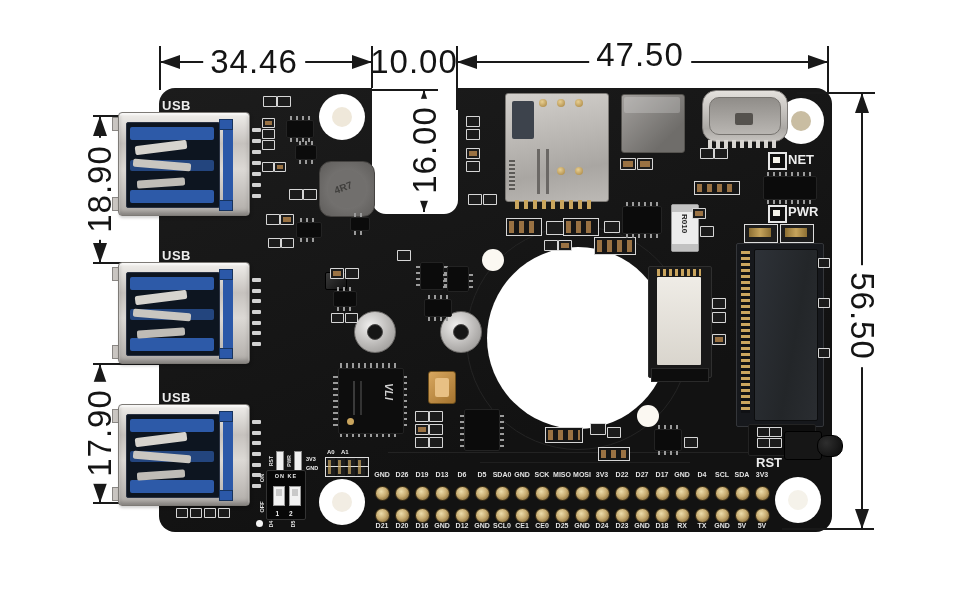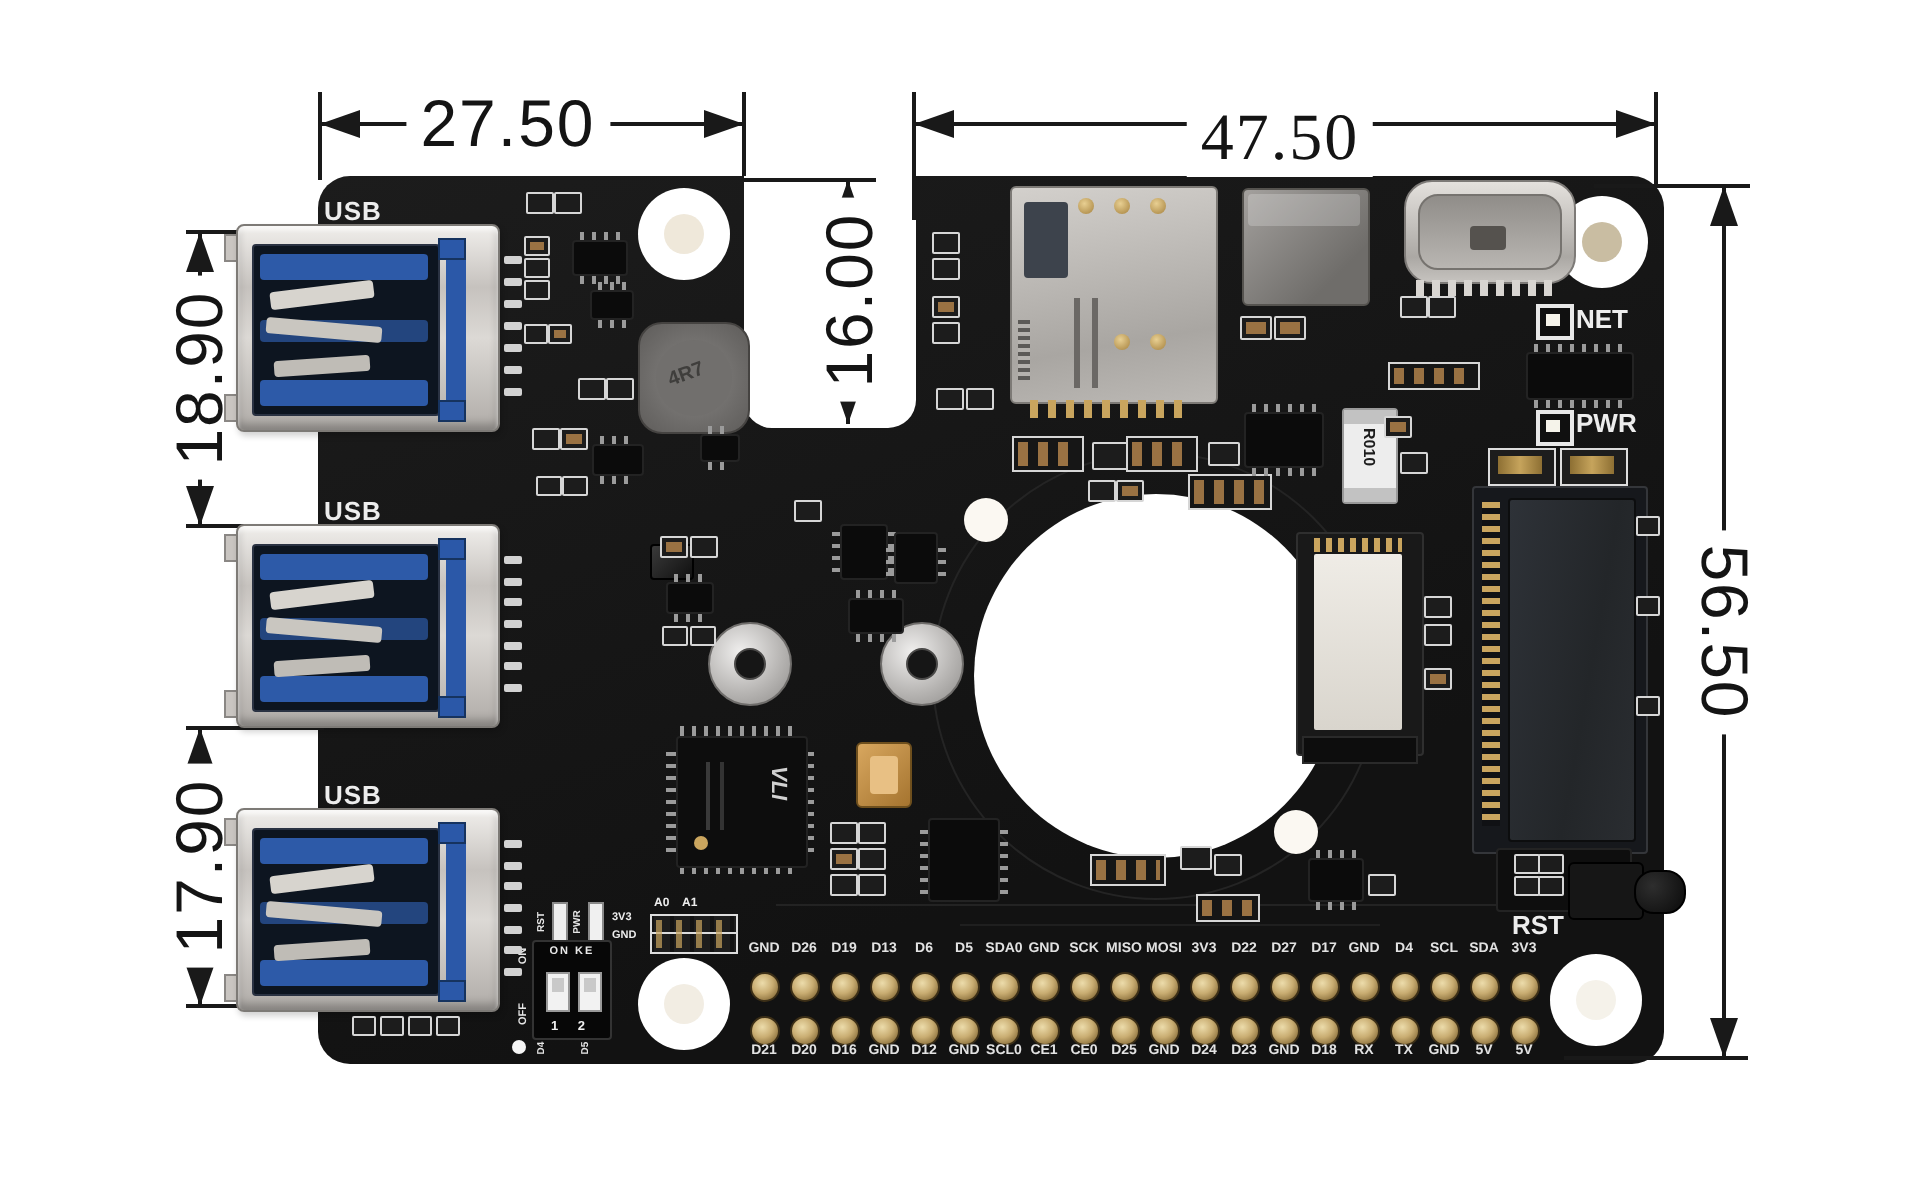--- a/index.html
+++ b/index.html
@@ -193,25 +193,26 @@
   <div class="silk" style="left:306px;top:465px;font-size:5.5px;">GND</div>
   <div class="abs" style="left:325px;top:457px;width:42px;height:18px;
        background:repeating-linear-gradient(90deg,transparent 0 1px,#1d1d1d 1px 9px,transparent 9px 10px);border:1px solid #ddd;">
     <div class="abs" style="left:0;top:8px;width:100%;height:1px;background:#ddd;"></div>
     <div class="abs" style="left:2px;top:2px;width:38px;height:14px;background:repeating-linear-gradient(90deg,#caa55e 0 3px,transparent 3px 10px);opacity:.7;"></div>
   </div>
 
   <div class="dl" style="left:160px;top:61px;width:212px;"></div>
   <div class="arr a-left" style="left:160px;top:55px;"></div>
   <div class="arr a-right" style="left:352px;top:55px;"></div>
-  <div class="dlabel" style="left:254px;top:62px;">27.50</div>
+  <div class="dlabel" style="left:254px;top:62px;">34.46</div>
+  <div class="dlabel" style="left:414px;top:62px;background:transparent;padding:0;">10.00</div>
   <div class="dl" style="left:457px;top:61px;width:371px;"></div>
   <div class="arr a-left" style="left:457px;top:55px;"></div>
   <div class="arr a-right" style="left:808px;top:55px;"></div>
-  <div class="dlabel" style="left:640px;top:70px;font-family:Liberation Serif, serif;">47.50</div>
+  <div class="dlabel" style="left:640px;top:55px;">47.50</div>
   <div class="dv" style="left:159px;top:46px;height:44px;"></div>
   <div class="dv" style="left:371px;top:46px;height:42px;"></div>
   <div class="dv" style="left:456px;top:46px;height:64px;"></div>
   <div class="dv" style="left:827px;top:46px;height:46px;"></div>
 
   <div class="dl" style="left:372px;top:89px;width:66px;"></div>
   <div class="dv" style="left:423px;top:90px;height:122px;"></div>
   <div class="arr a-up" style="left:417px;top:90px;"></div>
   <div class="arr a-down" style="left:417px;top:192px;"></div>
   <div class="dlabel rccw" style="left:425px;top:150px;">16.00</div>

